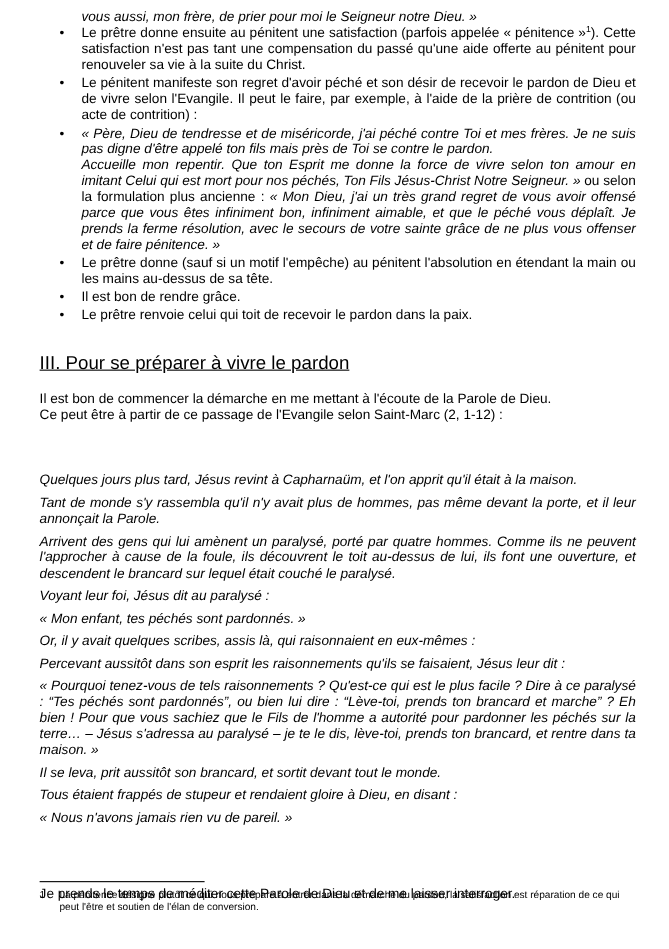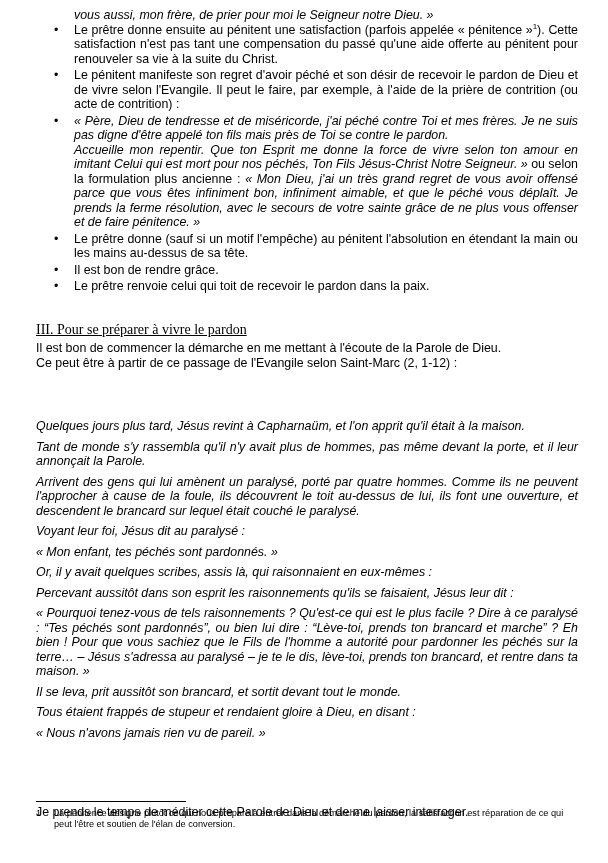--- a/index.html
+++ b/index.html
@@ -5,21 +5,21 @@
   html, body { margin: 0; padding: 0; background: #ffffff; }
   body { width: 608px; height: 863px; overflow: hidden; position: relative;
          font-family: "Liberation Sans", sans-serif; color: #000; font-size: 12.4px; line-height: 14.5px; }
   .page { position: absolute; left: 0; top: 0; width: 608px; height: 667px; }
   .block { position: absolute; left: 36px; width: 542px; text-align: justify; }
   .it { font-style: italic; }
   ul.bullets { list-style: none; margin: 0; padding: 0; }
   ul.bullets li { position: relative; padding-left: 38px; margin: 0 0 2px 0; text-align: justify; }
   ul.bullets li .dot { position: absolute; left: 18px; top: 0; font-style: normal; }
   .cont { padding-left: 38px; text-align: justify; }
-  .heading { position: absolute; left: 36px; top: 323px; font-size: 14px; text-decoration: underline; font-family: Liberation Serif, serif; }
+  .heading { position: absolute; left: 36px; top: 323px; font-size: 17px; text-decoration: underline; }
   .para { margin: 0 0 6px 0; }
   .footline { position: absolute; left: 36px; top: 801px; width: 150px; border-top: 1px solid #000; }
   .footnote { position: absolute; left: 36px; top: 808px; width: 540px; font-size: 9.2px; line-height: 11px; }
   .footnote .num { position: absolute; left: 0; top: 0; }
   .footnote .txt { padding-left: 18px; display: block; }
   sup { font-size: 8px; line-height: 0; }
 </style>
 </head>
 <body>
 
@@ -51,26 +51,26 @@
       </li>
       <li>
         <span class="dot">•</span>
         <span>Le prêtre renvoie celui qui toit de recevoir le pardon dans la paix.</span>
       </li>
     </ul>
   </div>
 
   <div class="heading">III. Pour se préparer à vivre le pardon</div>
 
-  <div class="block" style="top:341px;">
+  <div class="block" style="top:355px;">
     <div>Il est bon de commencer la démarche en me mettant à l'écoute de la Parole de Dieu.</div>
     <div>Ce peut être à partir de ce passage de l'Evangile selon Saint-Marc (2, 1-12) :</div>
   </div>
 
-  <div class="block it" style="top:419px;">
+  <div class="block it" style="top:429px;">
     <p class="para">Quelques jours plus tard, Jésus revint à Capharnaüm, et l'on apprit qu'il était à la maison.</p>
     <p class="para">Tant de monde s'y rassembla qu'il n'y avait plus de hommes, pas même devant la porte, et il leur annonçait la Parole.</p>
     <p class="para">Arrivent des gens qui lui amènent un paralysé, porté par quatre hommes. Comme ils ne peuvent l'approcher à cause de la foule, ils découvrent le toit au-dessus de lui, ils font une ouverture, et descendent le brancard sur lequel était couché le paralysé.</p>
     <p class="para">Voyant leur foi, Jésus dit au paralysé :</p>
     <p class="para">« Mon enfant, tes péchés sont pardonnés. »</p>
     <p class="para">Or, il y avait quelques scribes, assis là, qui raisonnaient en eux-mêmes :</p>
     <p class="para">Percevant aussitôt dans son esprit les raisonnements qu'ils se faisaient, Jésus leur dit :</p>
     <p class="para">« Pourquoi tenez-vous de tels raisonnements ? Qu'est-ce qui est le plus facile ? Dire à ce paralysé : “Tes péchés sont pardonnés”, ou bien lui dire : “Lève-toi, prends ton brancard et marche” ? Eh bien ! Pour que vous sachiez que le Fils de l'homme a autorité pour pardonner les péchés sur la terre… – Jésus s'adressa au paralysé – je te le dis, lève-toi, prends ton brancard, et rentre dans ta maison. »</p>
     <p class="para">Il se leva, prit aussitôt son brancard, et sortit devant tout le monde.</p>
     <p class="para">Tous étaient frappés de stupeur et rendaient gloire à Dieu, en disant :</p>

